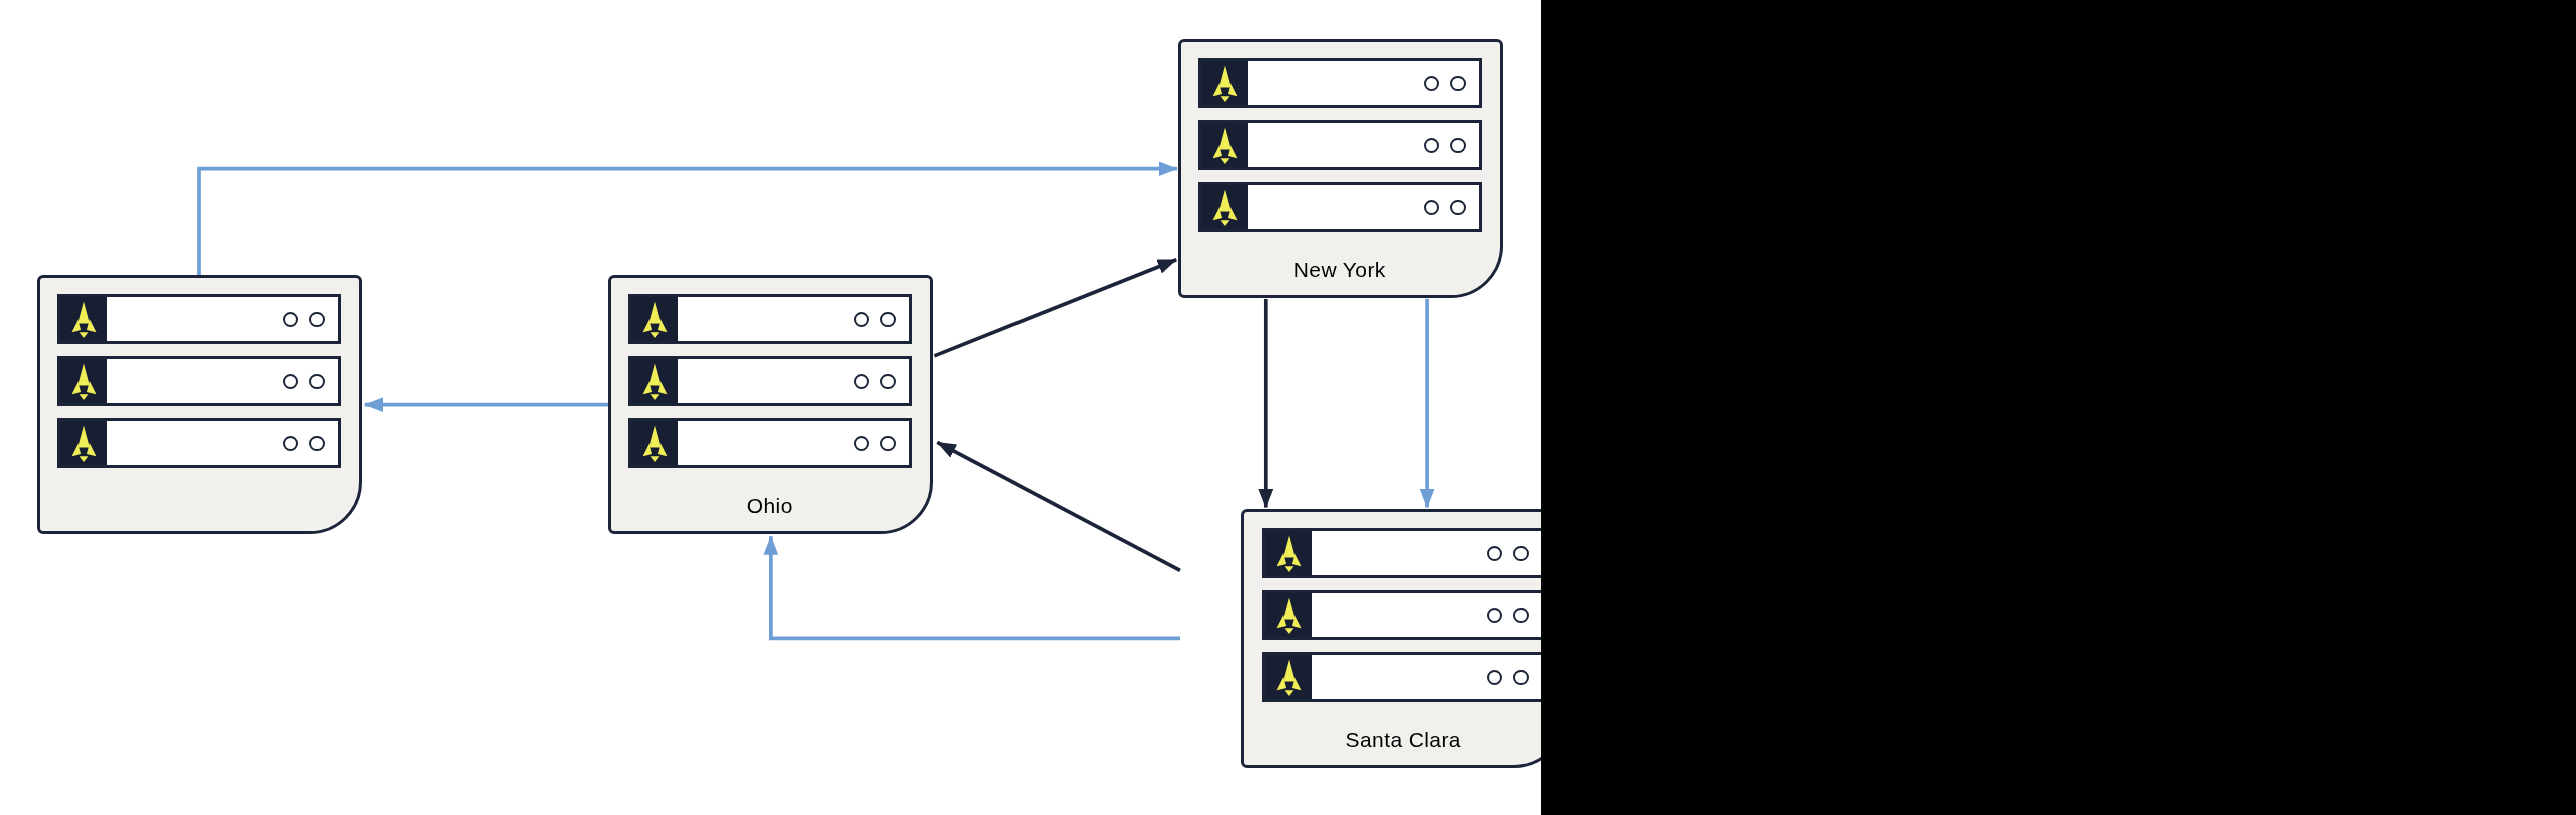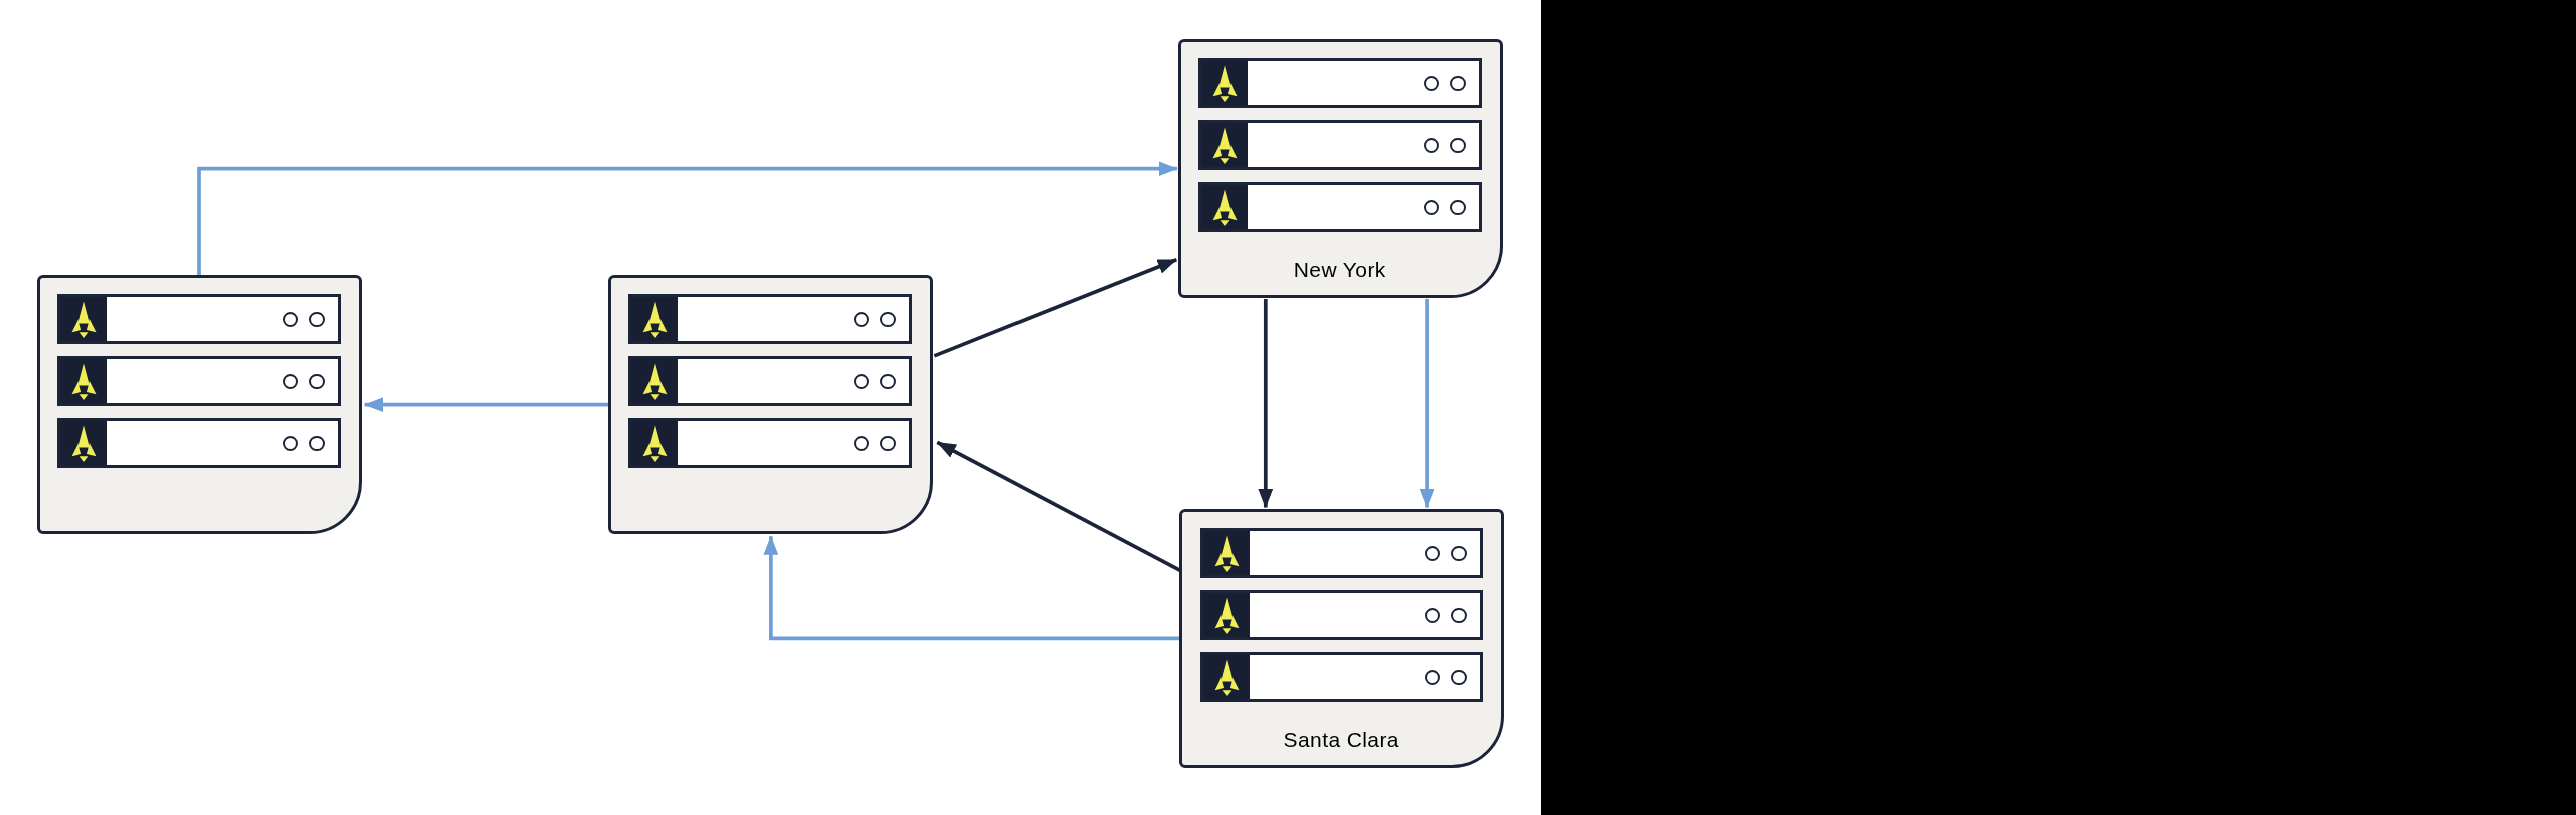--- a/index.html
+++ b/index.html
@@ -45,21 +45,21 @@
     background: var(--nodeFill);
     border: 3px solid var(--ink);
     border-radius: 6px 6px 52px 6px;
     display: flex; flex-direction: column;
     padding: 16.3px 18.5px 0 17px;
     gap: 12px;
   }
   .node-amsterdam   { left: 37px;   top: 275px; }
   .node-ohio        { left: 608px;  top: 275px; }
   .node-new-york    { left: 1178px; top: 39px;  }
-  .node-santa-clara { left: 1179px; top: 509px; padding-left: 18px; }
+  .node-santa-clara { left: 1241px; top: 509px; padding-left: 18px; }
 
   .server {
     height: 50px; flex: 0 0 50px;
     background: var(--serverFill);
     border: 3px solid var(--ink);
     display: flex; align-items: stretch;
   }
   .server-icon {
     width: 47px; flex: 0 0 47px;
     background: var(--iconBg);
@@ -197,20 +197,21 @@
           <path class="rocket" d="M12,26 L3,44 L16,41 Z"></path>
           <path class="rocket" d="M28,26 L37,44 L24,41 Z"></path>
           <path class="rocket" d="M14,44 L26,44 L20,52 Z"></path>
         </svg>
       </span>
       <span class="bay">
         <span class="dot"></span>
         <span class="dot"></span>
       </span>
     </div>
+    <div class="node-label">Ohio</div>
   </div>
 
   <div class="node node-new-york">
     <div class="server">
       <span class="server-icon">
         <svg width="30" height="38" viewBox="0 0 40 52">
           <path class="rocket" d="M20,2 L12,32 L28,32 Z"></path>
           <path class="rocket" d="M12,26 L3,44 L16,41 Z"></path>
           <path class="rocket" d="M28,26 L37,44 L24,41 Z"></path>
           <path class="rocket" d="M14,44 L26,44 L20,52 Z"></path>

